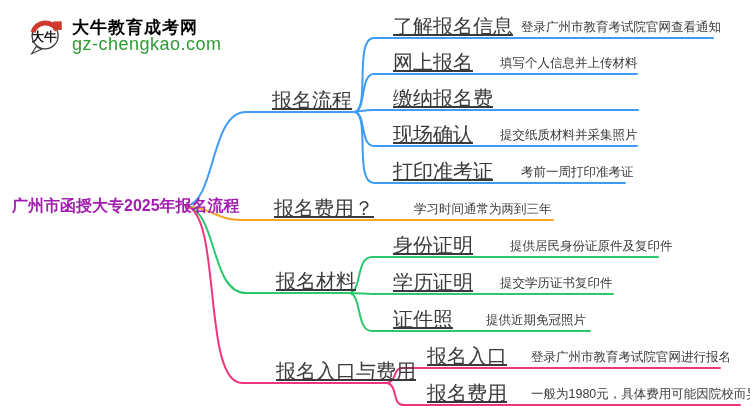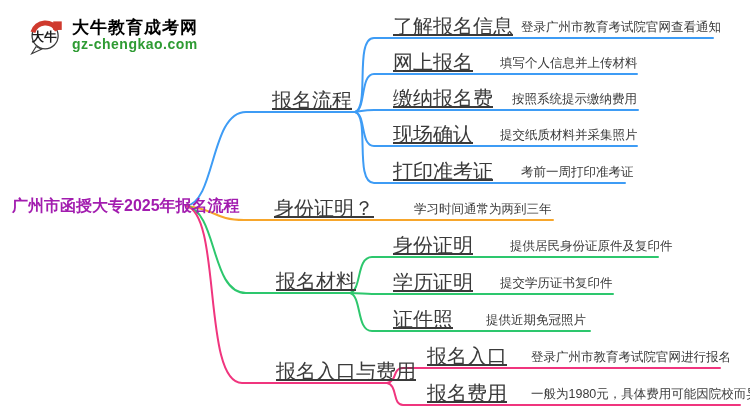--- a/index.html
+++ b/index.html
@@ -15,21 +15,21 @@
   }
   .label{font-size:20px;text-decoration:underline;}
   .desc{font-size:12.5px;}
   .root-label{font-size:16px;color:#a21caf;font-weight:bold;}
   
   .logo{position:absolute;left:28px;top:13px;display:flex;align-items:center;gap:8px;cursor:pointer;}
   .logo-text .logo-title{
     color:#000000;font-size:17px;font-weight:bold;letter-spacing:1px;line-height:19px;
   }
   .logo-text .logo-domain{
-    color:#2e9b33;font-size:14px;font-weight:bold;letter-spacing:0.5px;line-height:14px;
+    color:#2e9b33;font-size:18px;font-weight:normal;letter-spacing:0.5px;line-height:14px;
   }
 </style>
 </head>
 <body>
 
 <div class="stage">
 
   <svg class="lines" width="750" height="410" viewBox="0 0 750 410">
 
     <g fill="none" stroke-width="2" stroke-linecap="round" stroke="#3e9cf5">
@@ -77,29 +77,28 @@
 
   <div class="node label" style="left:272px;top:92px;">报名流程</div>
 
   <div class="node label" style="left:393px;top:18px;">了解报名信息</div>
   <div class="node desc" style="left:521px;top:19px;">登录广州市教育考试院官网查看通知</div>
 
   <div class="node label" style="left:393px;top:54px;">网上报名</div>
   <div class="node desc" style="left:500px;top:55px;text-align:right;">填写个人信息并上传材料</div>
 
   <div class="node label" style="left:393px;top:90px;">缴纳报名费</div>
-  <div class="node desc" style="left:512px;top:91px;">按照系统提示缴纳费用</div>
 
   <div class="node label" style="left:393px;top:126px;">现场确认</div>
   <div class="node desc" style="left:500px;top:127px;">提交纸质材料并采集照片</div>
 
   <div class="node label" style="left:393px;top:163px;">打印准考证</div>
   <div class="node desc" style="left:509px;top:164px;margin-left:12px;">考前一周打印准考证</div>
 
-  <div class="node label" style="left:274px;top:200px;">身份证明？</div>
+  <div class="node label" style="left:274px;top:200px;">报名费用？</div>
   <div class="node desc" style="left:414px;top:201px;">学习时间通常为两到三年</div>
 
   <div class="node label" style="left:276px;top:273px;">报名材料</div>
 
   <div class="node label" style="left:393px;top:237px;">身份证明</div>
   <div class="node desc" style="left:500px;top:238px;margin-left:10px;">提供居民身份证原件及复印件</div>
 
   <div class="node label" style="left:393px;top:274px;">学历证明</div>
   <div class="node desc" style="left:500px;top:275px;">提交学历证书复印件</div>
 

